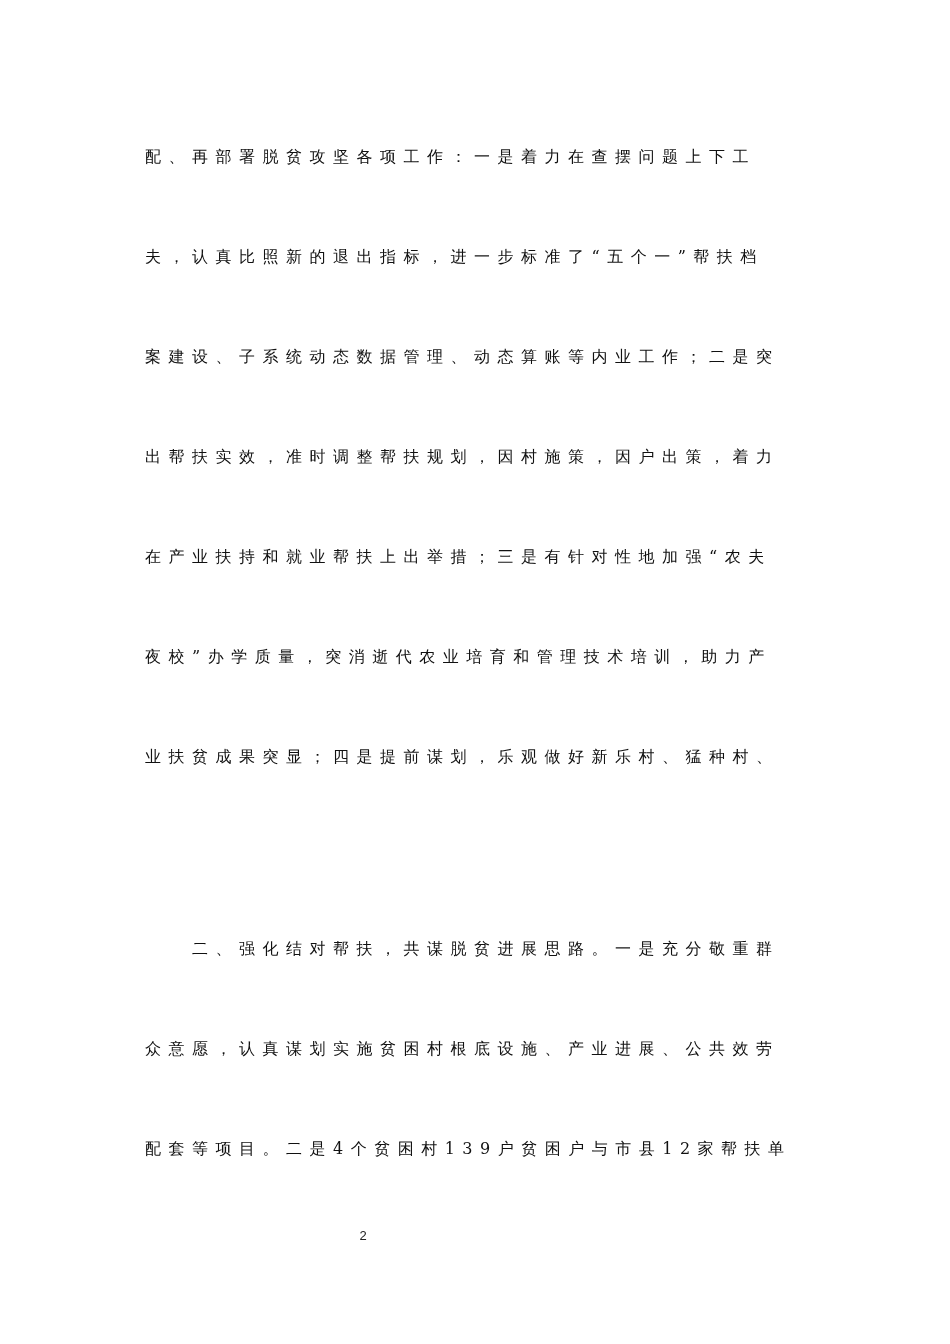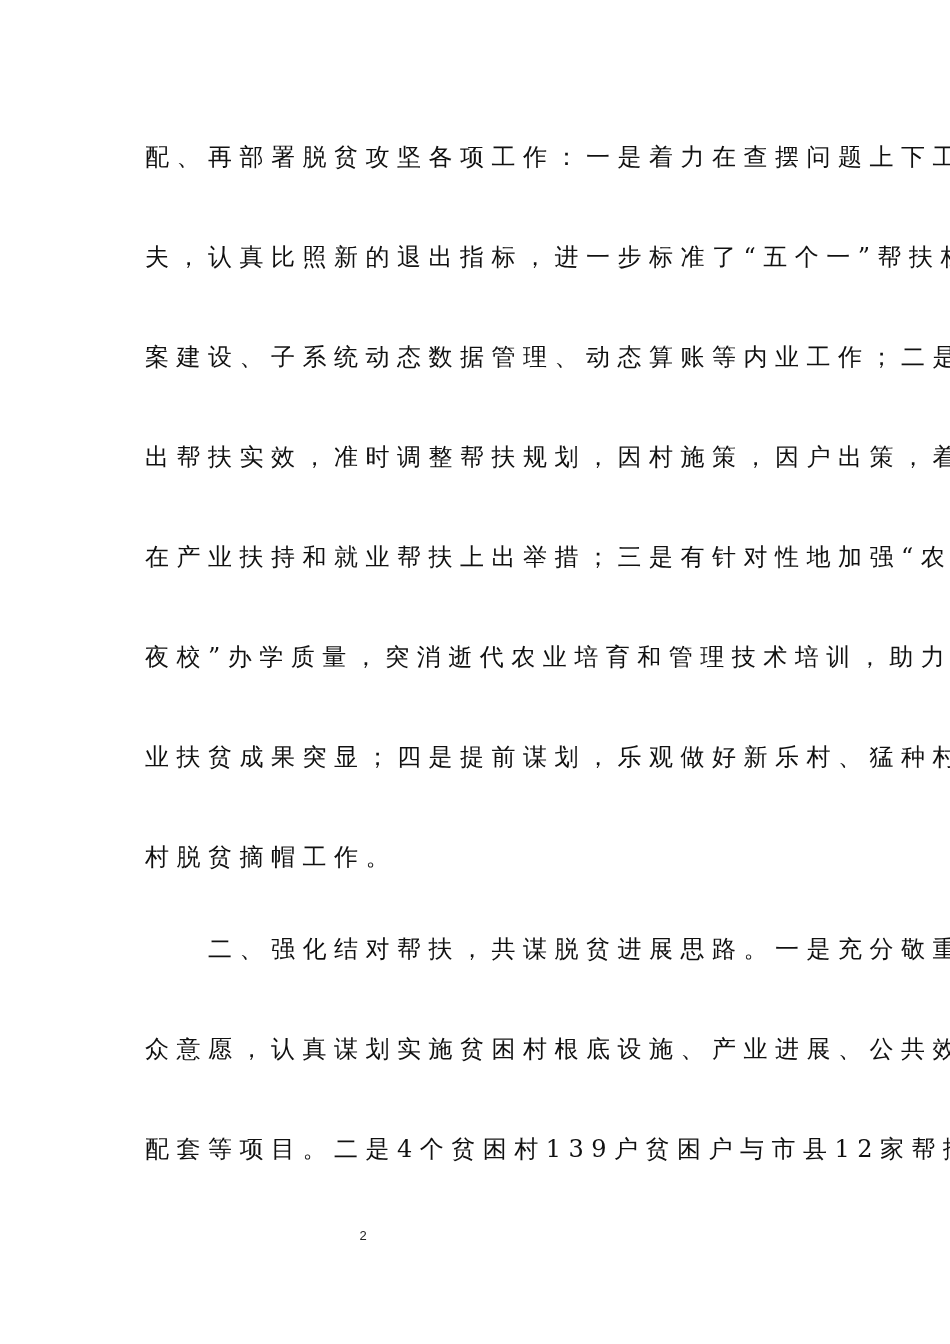--- a/index.html
+++ b/index.html
@@ -21,21 +21,21 @@
       top: 0;
       width: 950px;
       height: 1344px;
       background: #ffffff;
     }
     .line {
       position: absolute;
       left: 145px;
       width: 665px;
       height: 40px;
-      font-size: 24px;
+      font-size: 16px;
       line-height: 40px;
       letter-spacing: 7.5px;
       white-space: nowrap;
       overflow: visible;
     }
     .line.indent {
       left: 145px;
     }
     .page-number {
       position: absolute;
@@ -53,19 +53,18 @@
 <body>
 
 <div class="page">
   <div class="line" style="top:137px;">配、再部署脱贫攻坚各项工作：一是着力在查摆问题上下工</div>
   <div class="line" style="top:237px;">夫，认真比照新的退出指标，进一步标准了“五个一”帮扶档</div>
   <div class="line" style="top:337px;">案建设、子系统动态数据管理、动态算账等内业工作；二是突</div>
   <div class="line" style="top:437px;">出帮扶实效，准时调整帮扶规划，因村施策，因户出策，着力</div>
   <div class="line" style="top:537px;">在产业扶持和就业帮扶上出举措；三是有针对性地加强“农夫</div>
   <div class="line" style="top:637px;">夜校”办学质量，突消逝代农业培育和管理技术培训，助力产</div>
   <div class="line" style="top:737px;">业扶贫成果突显；四是提前谋划，乐观做好新乐村、猛种村、</div>
-  <div class="line" style="top:837px;">村脱贫摘帽工作。</div>
   <div class="line indent" style="top:929px;">　　二、强化结对帮扶，共谋脱贫进展思路。一是充分敬重群</div>
   <div class="line" style="top:1029px;">众意愿，认真谋划实施贫困村根底设施、产业进展、公共效劳</div>
   <div class="line" style="top:1129px;">配套等项目。二是4个贫困村139户贫困户与市县12家帮扶单</div>
 
   <div class="page-number">2</div>
 </div>
 
 </body></html>

